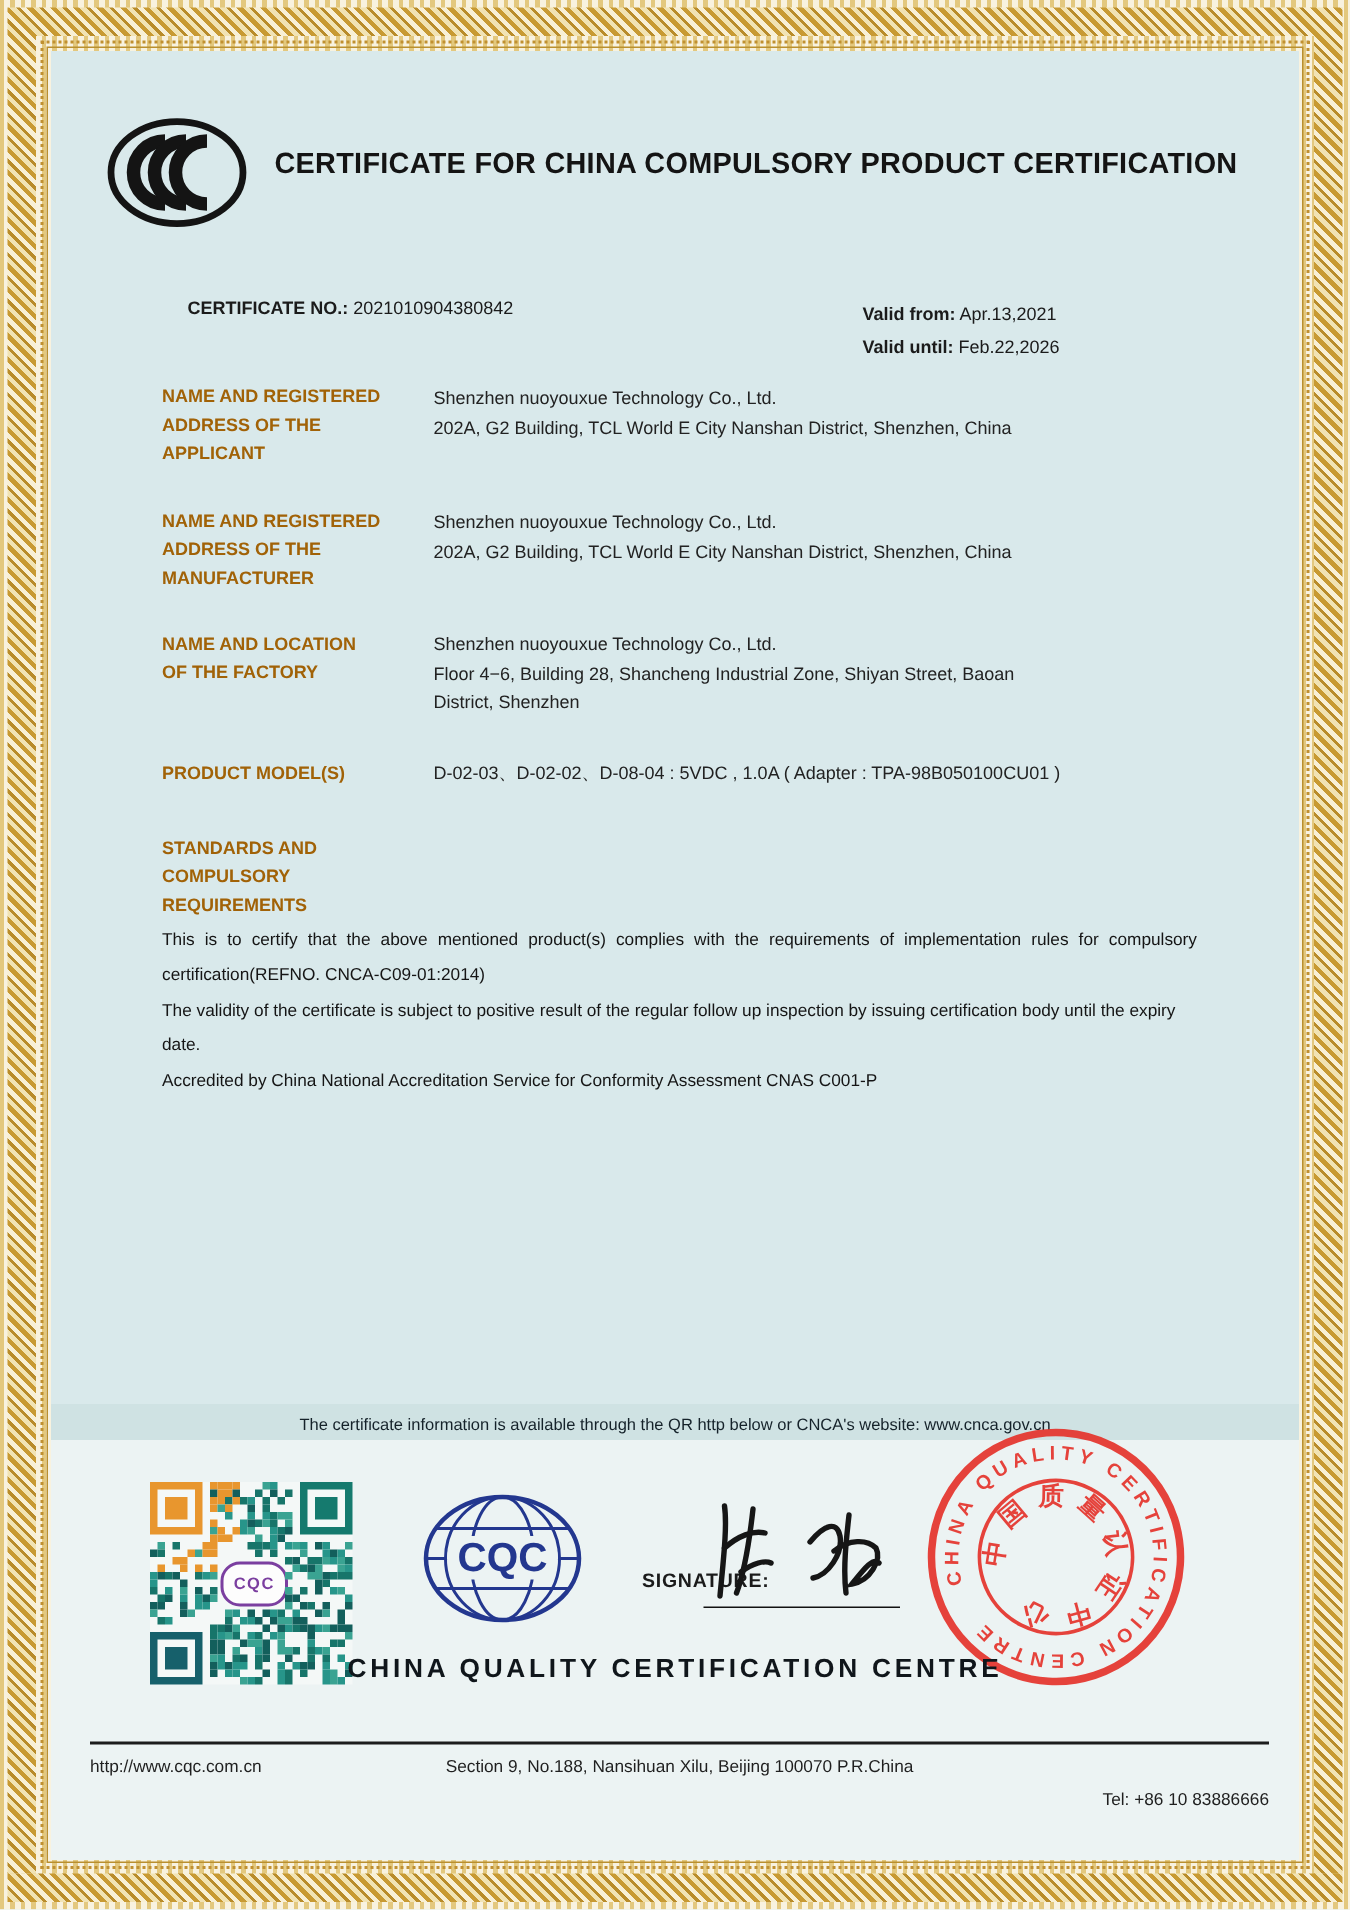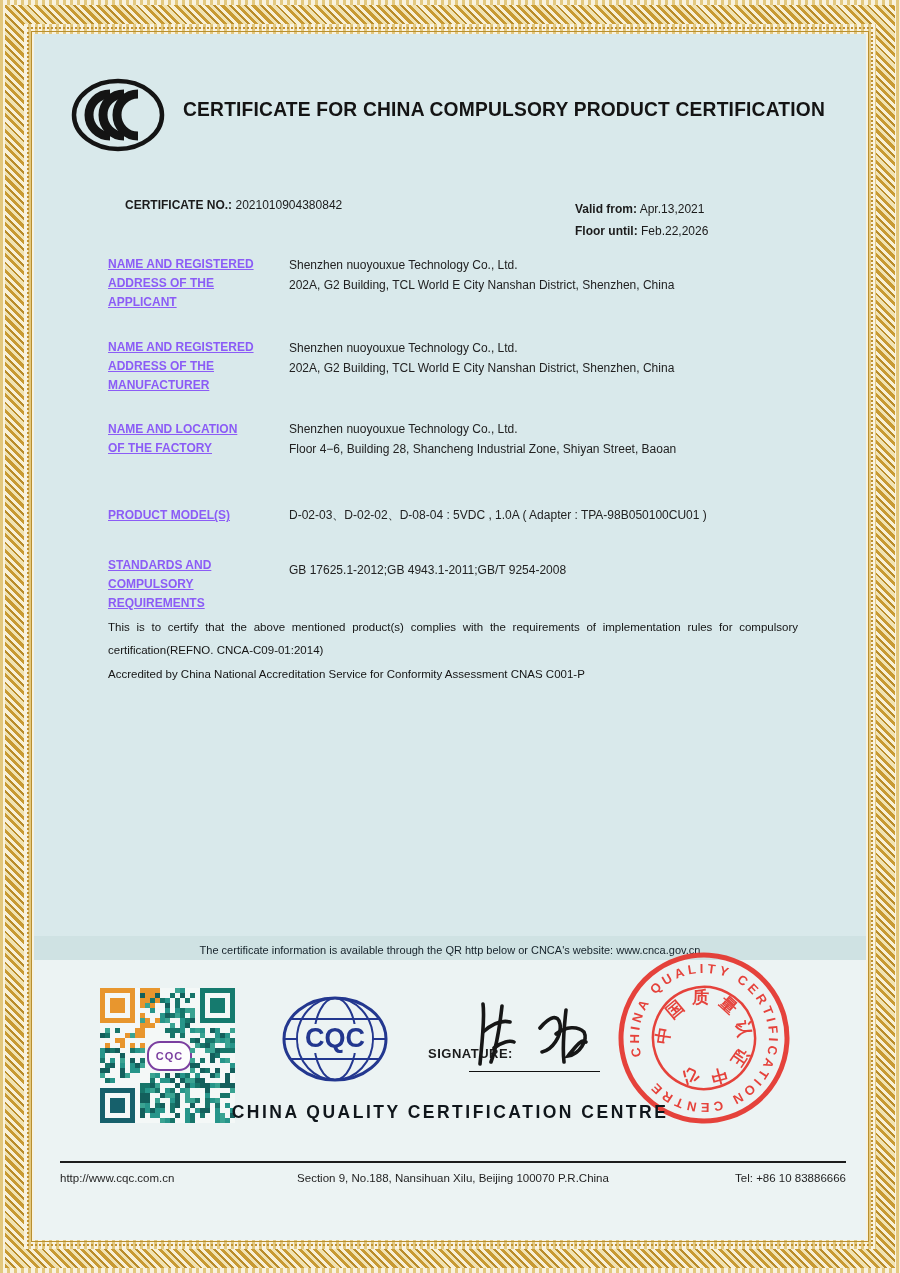--- a/index.html
+++ b/index.html
@@ -26,21 +26,21 @@
   .doc-title{position:absolute;left:183px;top:98px;width:655px;font-size:19.5px;font-weight:bold;
     letter-spacing:.2px;color:#141414;white-space:nowrap;transform:scaleX(.985);transform-origin:left;}
 
   
   .cert-row{position:absolute;left:125px;top:198px;font-size:12px;}
   .cert-row .lbl{font-weight:bold;}
   .valid-block{position:absolute;left:575px;top:198px;font-size:12px;line-height:22px;}
   .valid-block .lbl{font-weight:bold;}
 
   
-  .flabel{position:absolute;left:108px;width:175px;font-size:12px;font-weight:bold;line-height:19px;color:#8b5cf6;text-decoration:underline;}
+  .flabel{position:absolute;left:108px;width:175px;font-size:12px;font-weight:bold;line-height:19px;color:#a16207;}
   .fvalue{position:absolute;left:289px;width:430px;font-size:12px;line-height:19px;color:#222;}
   .fvalue div{margin-bottom:0.5px;}
 
   .paras{position:absolute;left:108px;top:616px;width:690px;font-size:11.5px;line-height:23px;color:#151515;}
   .para{margin:0 0 1px 0;}
   .para.justify{text-align:justify;}
 
   .qr-note{position:absolute;left:34px;right:34px;top:940px;height:22px;font-size:11px;
     text-align:center;line-height:20px;color:#15222a;}
 
@@ -61,21 +61,21 @@
   .sig-line{position:absolute;left:469px;top:1071px;width:131px;border-bottom:1.5px solid #111;}
   .sig-script{position:absolute;left:458px;top:998px;}
   .stamp{position:absolute;left:616px;top:950px;opacity:.92;}
 
   .org-name{position:absolute;left:0;right:0;top:1102px;text-align:center;font-size:17.5px;
     font-weight:bold;letter-spacing:2.5px;color:#10161b;}
   .foot-rule{position:absolute;left:60px;width:786px;top:1161px;height:2px;background:#1c1c1c;}
   .foot-row{position:absolute;left:60px;width:786px;top:1172px;font-size:11.5px;color:#1f1f1f;}
   .foot-web{position:absolute;left:0;}
   .foot-addr{position:absolute;left:0;right:0;text-align:center;}
-  .foot-tel{position:absolute;right:0;}
+  .foot-tel{position:absolute;right:0;margin-top:22px;}
 </style>
 </head>
 <body>
 
 <div class="page">
 
   <div class="frame"></div>
   <div class="frame-band"></div>
   <div class="frame-dotted"></div>
   <div class="frame-line"></div>
@@ -99,21 +99,21 @@
     <div class="cert-row">
       <span class="lbl">CERTIFICATE NO.:</span>
       <span>2021010904380842</span>
     </div>
     <div class="valid-block">
       <div>
         <span class="lbl">Valid from:</span>
         <span>Apr.13,2021</span>
       </div>
       <div>
-        <span class="lbl">Floor until:</span>
+        <span class="lbl">Valid until:</span>
         <span>Feb.22,2026</span>
       </div>
     </div>
 
     <div class="flabel" style="top:255px">
       <div>NAME AND REGISTERED</div>
       <div>ADDRESS OF THE APPLICANT</div>
     </div>
     <div class="fvalue" style="top:256px">
       <div>Shenzhen nuoyouxue Technology Co., Ltd.</div>
@@ -130,39 +130,38 @@
       <div>202A, G2 Building, TCL World E City Nanshan District, Shenzhen, China</div>
     </div>
 
     <div class="flabel" style="top:420px">
       <div>NAME AND LOCATION</div>
       <div>OF THE FACTORY</div>
     </div>
     <div class="fvalue" style="top:420px">
       <div>Shenzhen nuoyouxue Technology Co., Ltd.</div>
       <div>Floor 4−6, Building 28, Shancheng Industrial Zone, Shiyan Street, Baoan</div>
+      <div>District, Shenzhen</div>
     </div>
 
     <div class="flabel" style="top:506px">
       <div>PRODUCT MODEL(S)</div>
     </div>
     <div class="fvalue" style="top:506px">
       <div>D-02-03、D-02-02、D-08-04 : 5VDC , 1.0A ( Adapter : TPA-98B050100CU01 )</div>
     </div>
 
     <div class="flabel" style="top:556px">
       <div>STANDARDS AND</div>
       <div>COMPULSORY REQUIREMENTS</div>
     </div>
-    <div class="fvalue" style="top:561px">
-      <div>GB 17625.1-2012;GB 4943.1-2011;GB/T 9254-2008</div>
-    </div>
 
     <div class="paras">
       <p class="para justify">This is to certify that the above mentioned product(s) complies with the requirements of implementation rules for compulsory certification(REFNO. CNCA-C09-01:2014)</p>
+      <p class="para">The validity of the certificate is subject to positive result of the regular follow up inspection by issuing certification body until the expiry date.</p>
       <p class="para">Accredited by China National Accreditation Service for Conformity Assessment CNAS C001-P</p>
     </div>
 
     <div class="note-strip" style="position:absolute;left:34px;right:34px;top:936px;height:24px;"></div>
     <div class="qr-note">The certificate information is available through the QR http below or CNCA's website: www.cnca.gov.cn</div>
 
     <div class="qr" id="qr">
       <div class="qf qf-tl"></div>
       <div class="qf qf-tr"></div>
       <div class="qf qf-bl"></div>

